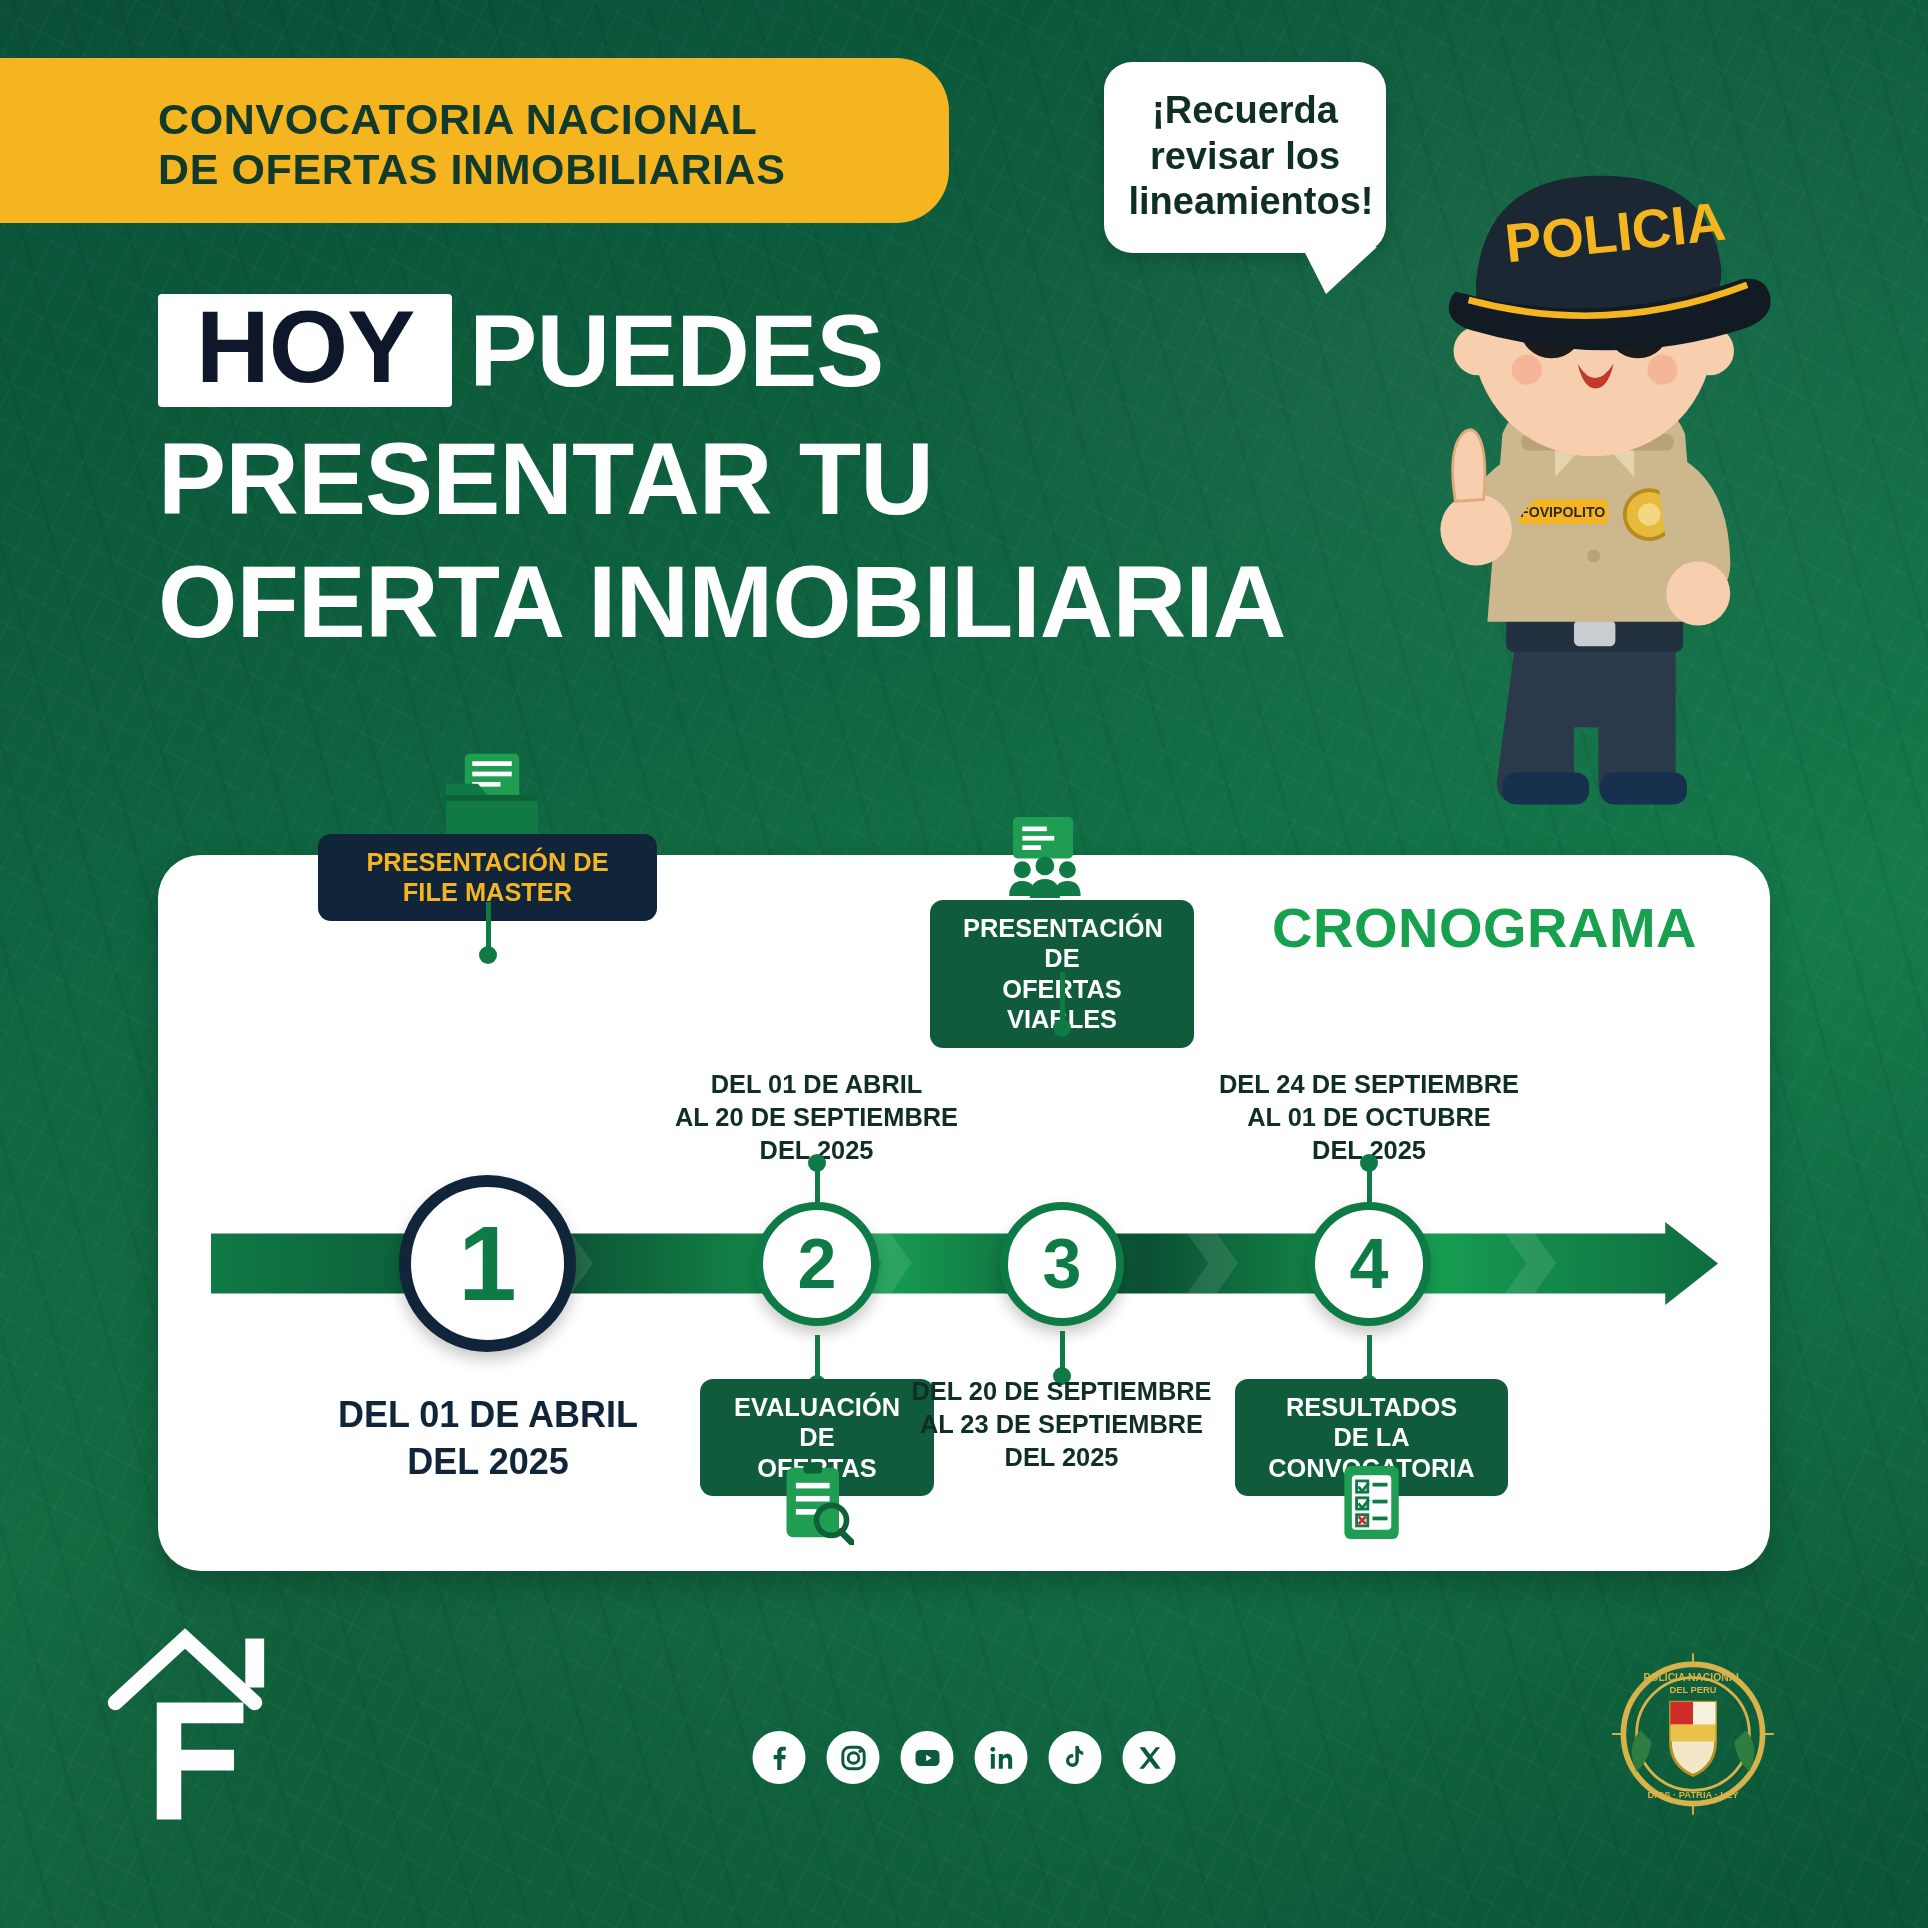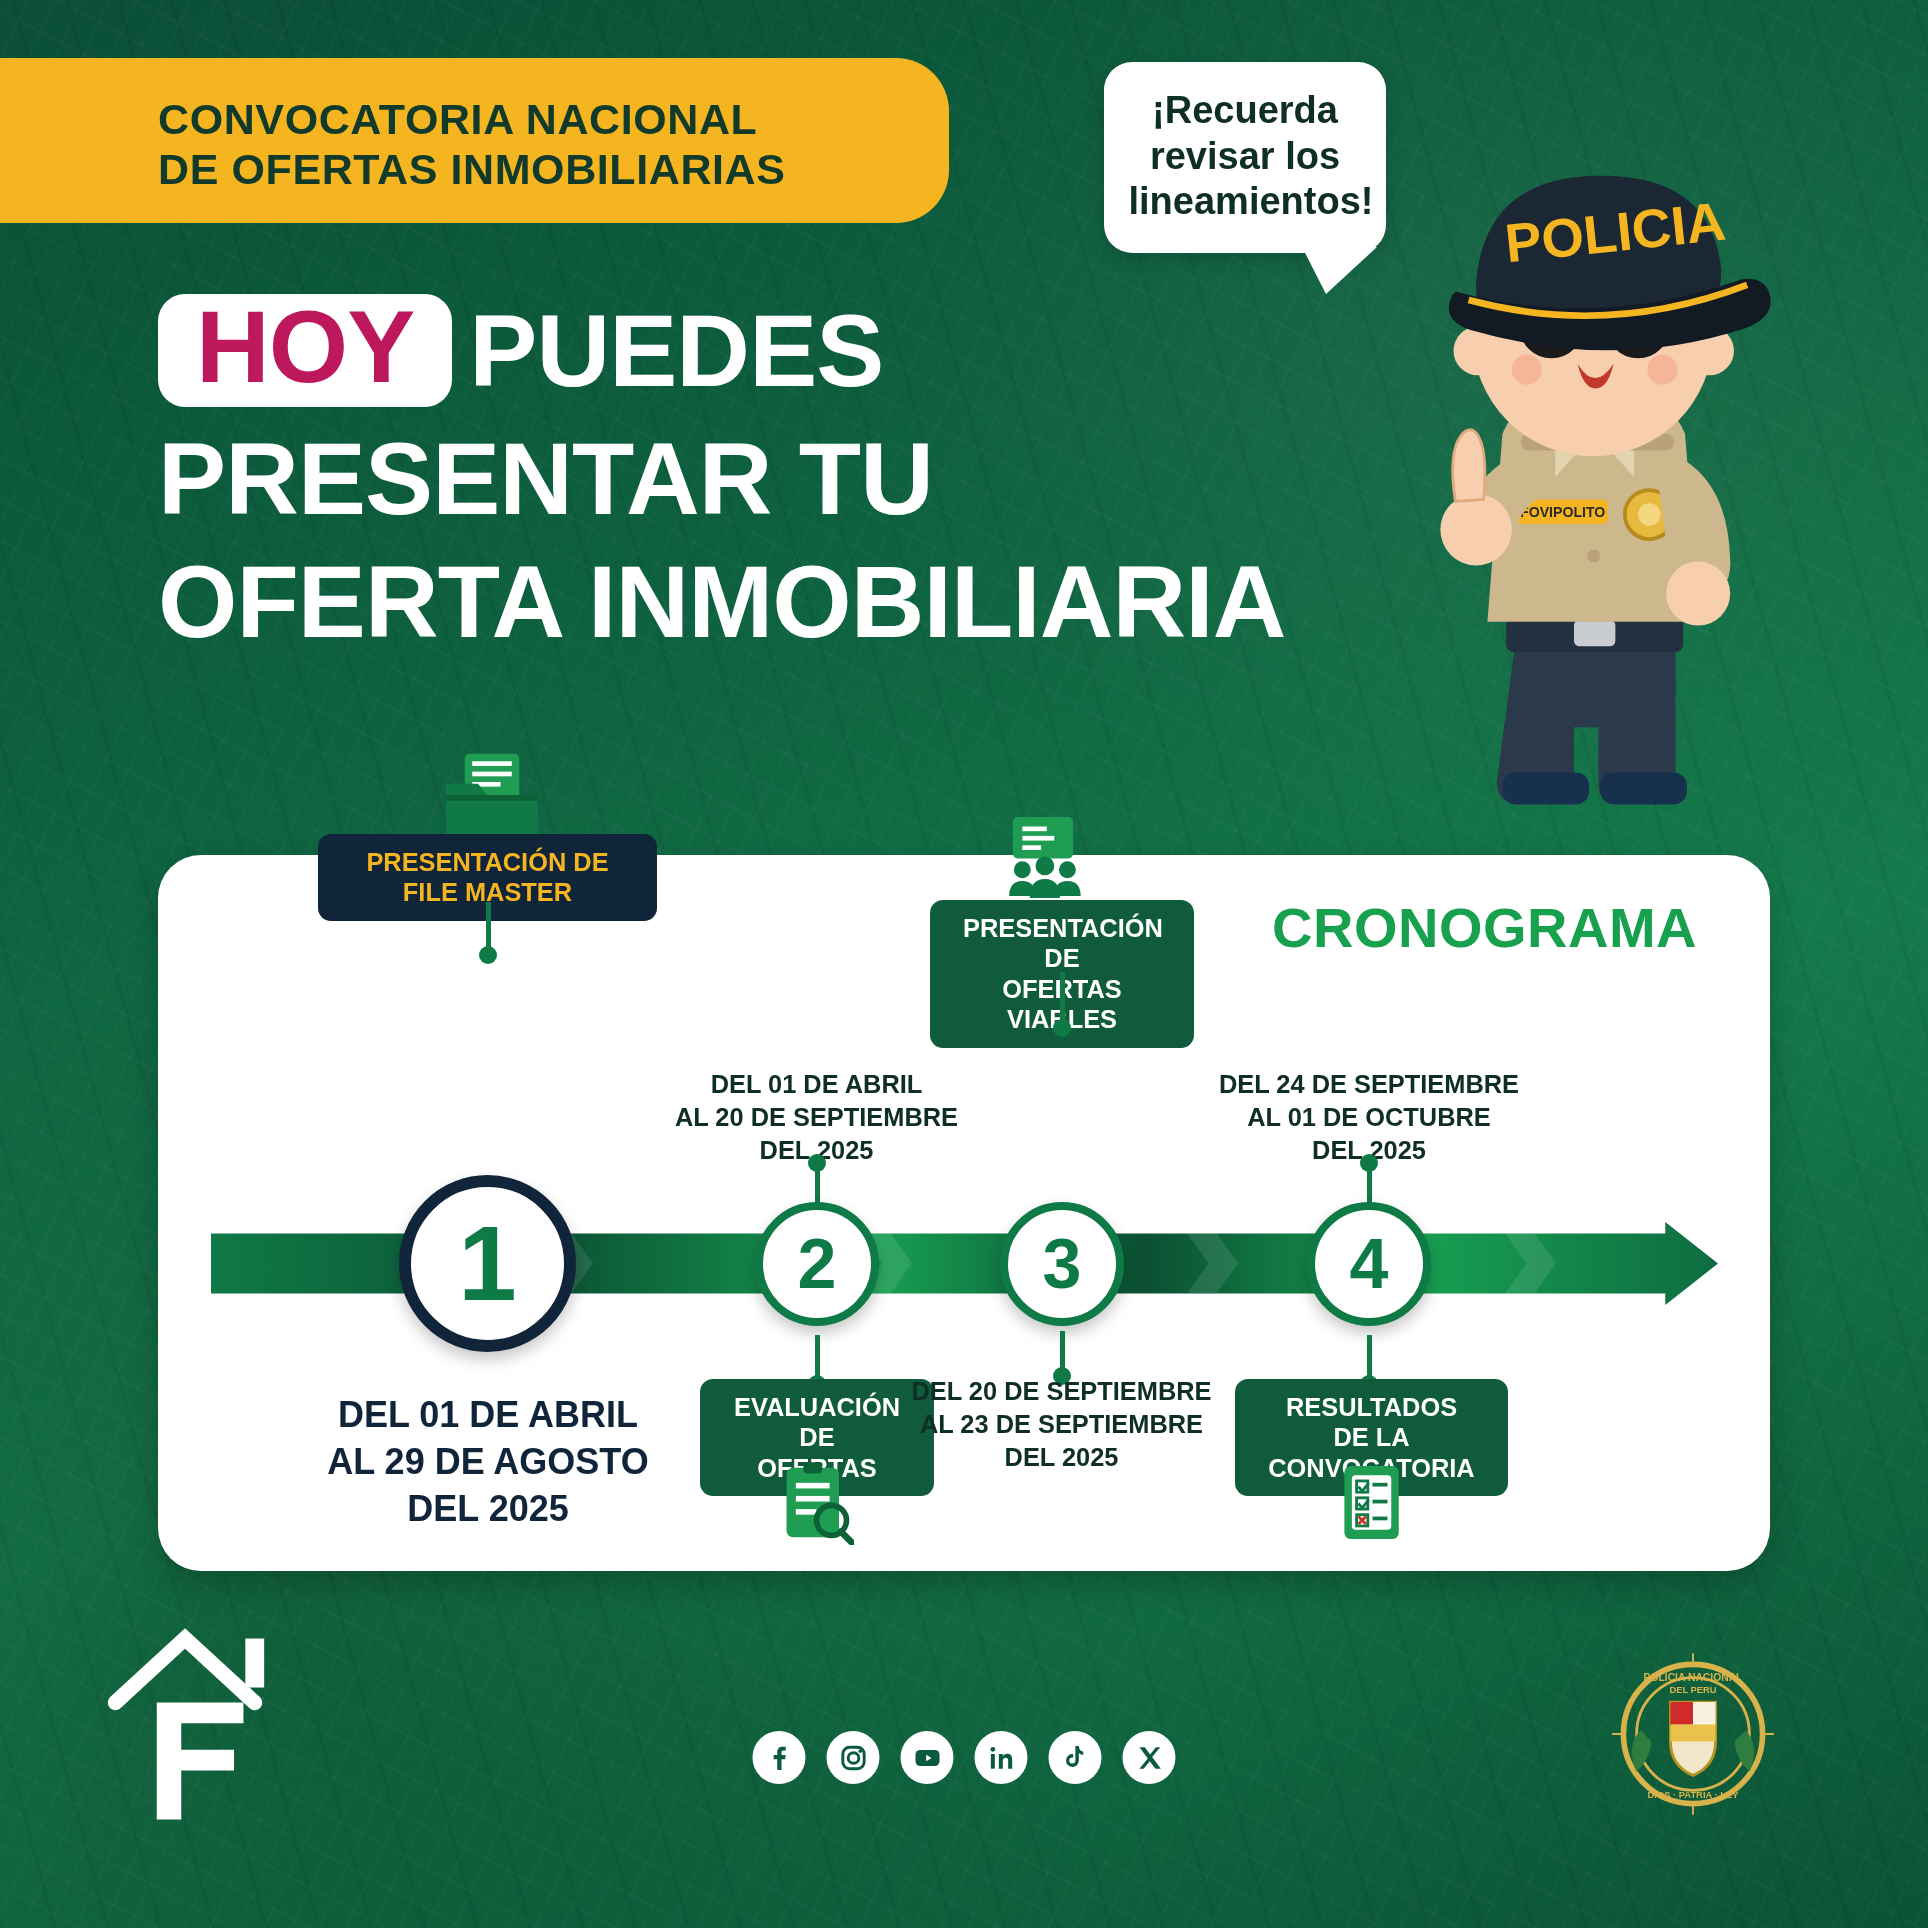--- a/index.html
+++ b/index.html
@@ -70,22 +70,22 @@
     font-weight: 800;
     font-size: 102px;
     line-height: 1.0;
     letter-spacing: -0.9px;
   }
   .headline .row { display: flex; align-items: center; gap: 17px; white-space: nowrap; }
   .headline .row + .row { margin-top: 21px; }
   .hoy-chip {
     display: inline-block;
     background: #ffffff;
-    color: #be185d;
-    border-radius: 27px;
+    color: #0f172a;
+    border-radius: 4px;
     padding: 1.9px 38px 9.4px;
     line-height: 1.0;
   }
 
   
   .mascot { position: absolute; left: 1318px; top: 151px; width: 527px; height: 697px; }
 
   
   .card {
     position: absolute; left: 158px; top: 855px;
@@ -290,21 +290,20 @@
     </svg>
   </div>
   <div class="pill dark" style="left:160px; top:-21px; width:339px;">
     <div class="yellow">PRESENTACIÓN DE</div>
     <div class="yellow">FILE MASTER</div>
   </div>
   <div class="connector down" style="left:328px; top:47px; height:53px;"></div>
   <div class="step big" style="left:241px; top:320px;">1</div>
   <div class="date big" style="left:134px; top:537px; width:392px;">
     <div>DEL 01 DE ABRIL</div>
-    <div>AL 29 DE AGOSTO</div>
     <div>DEL 2025</div>
   </div>
 
   <div class="date" style="left:508px; top:213px; width:301px;">
     <div>DEL 01 DE ABRIL</div>
     <div>AL 20 DE SEPTIEMBRE</div>
     <div>DEL 2025</div>
   </div>
   <div class="connector up" style="left:657px; top:307px; height:49px;"></div>
   <div class="step" style="left:597px; top:347px;">2</div>

